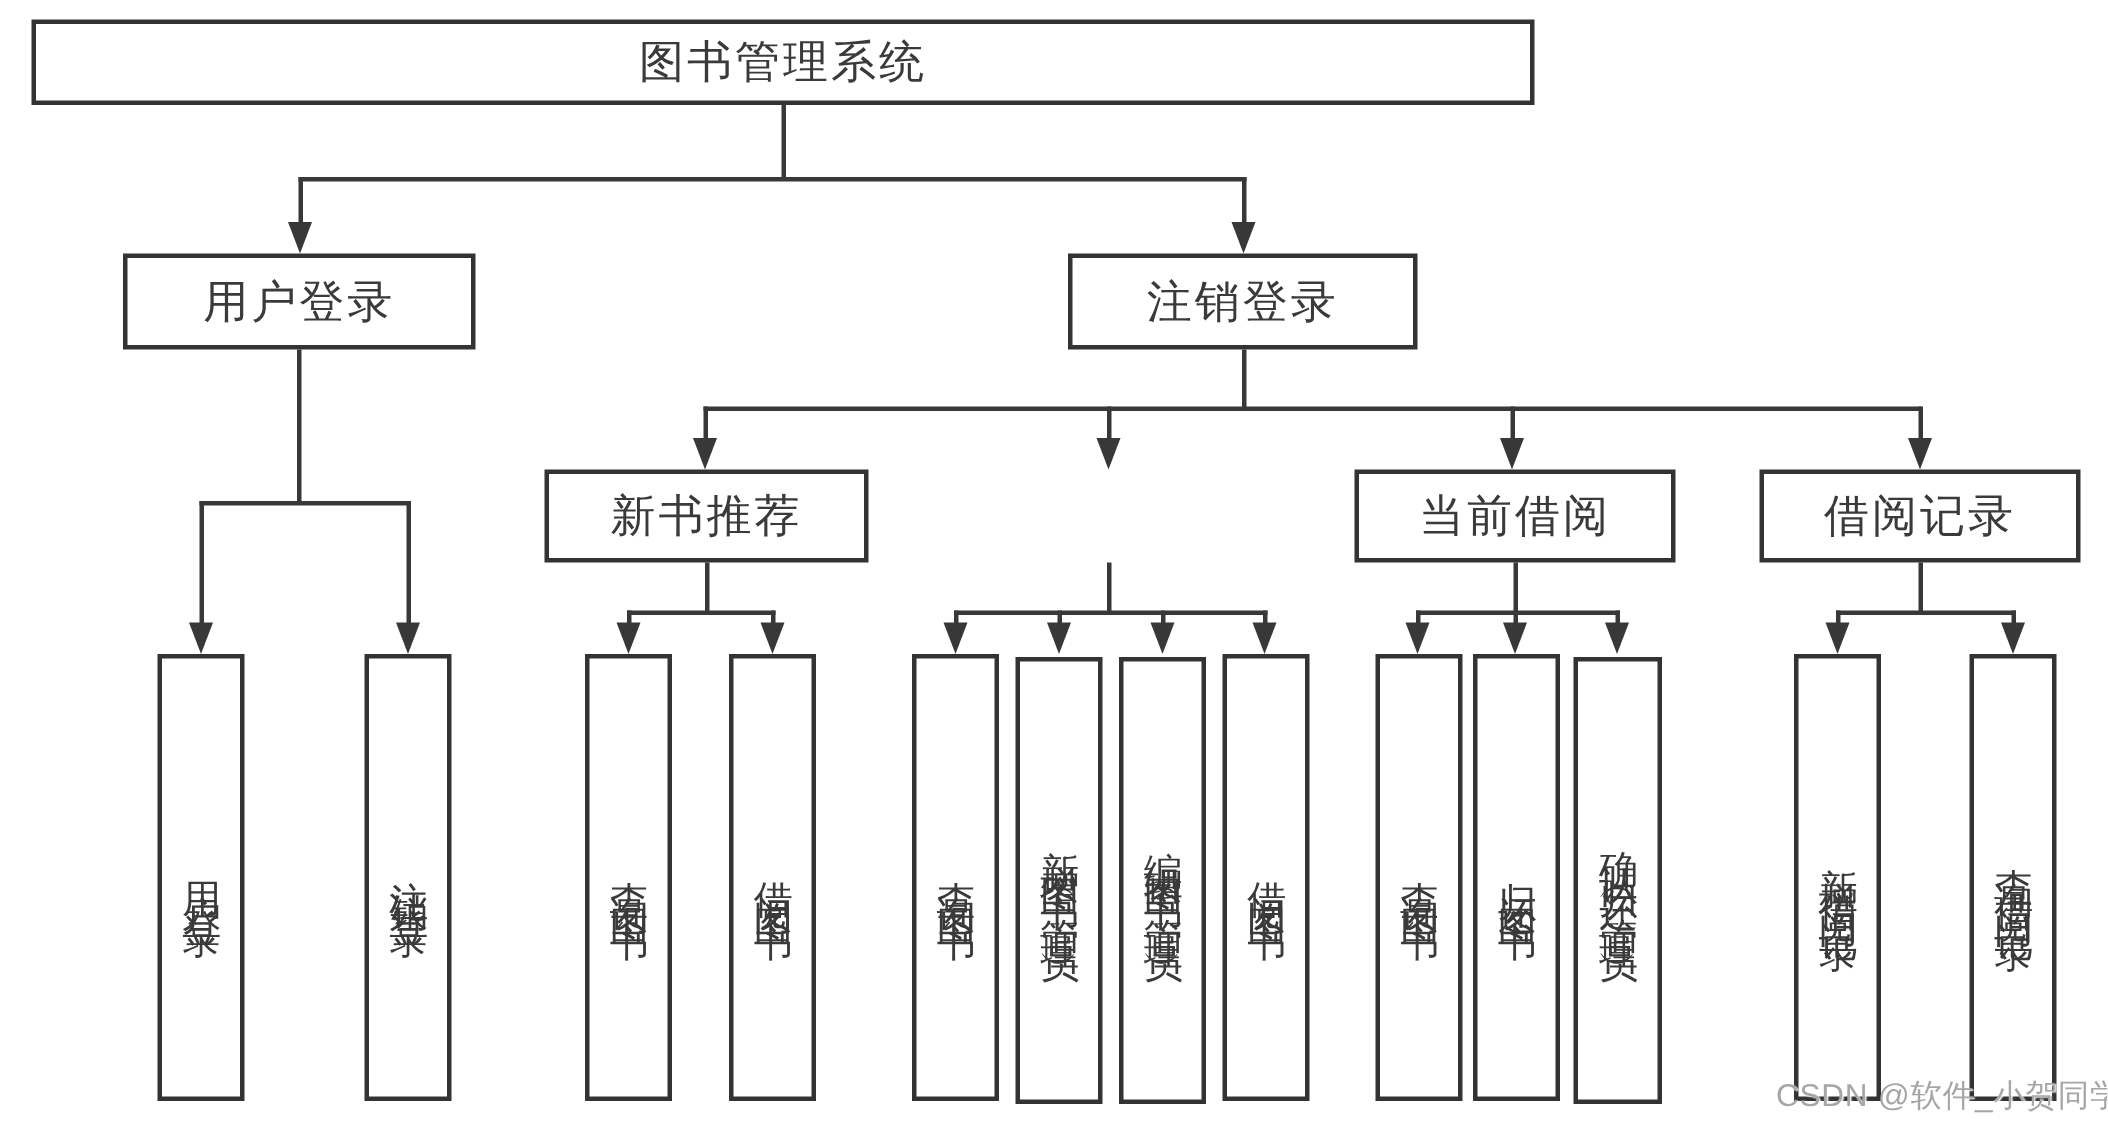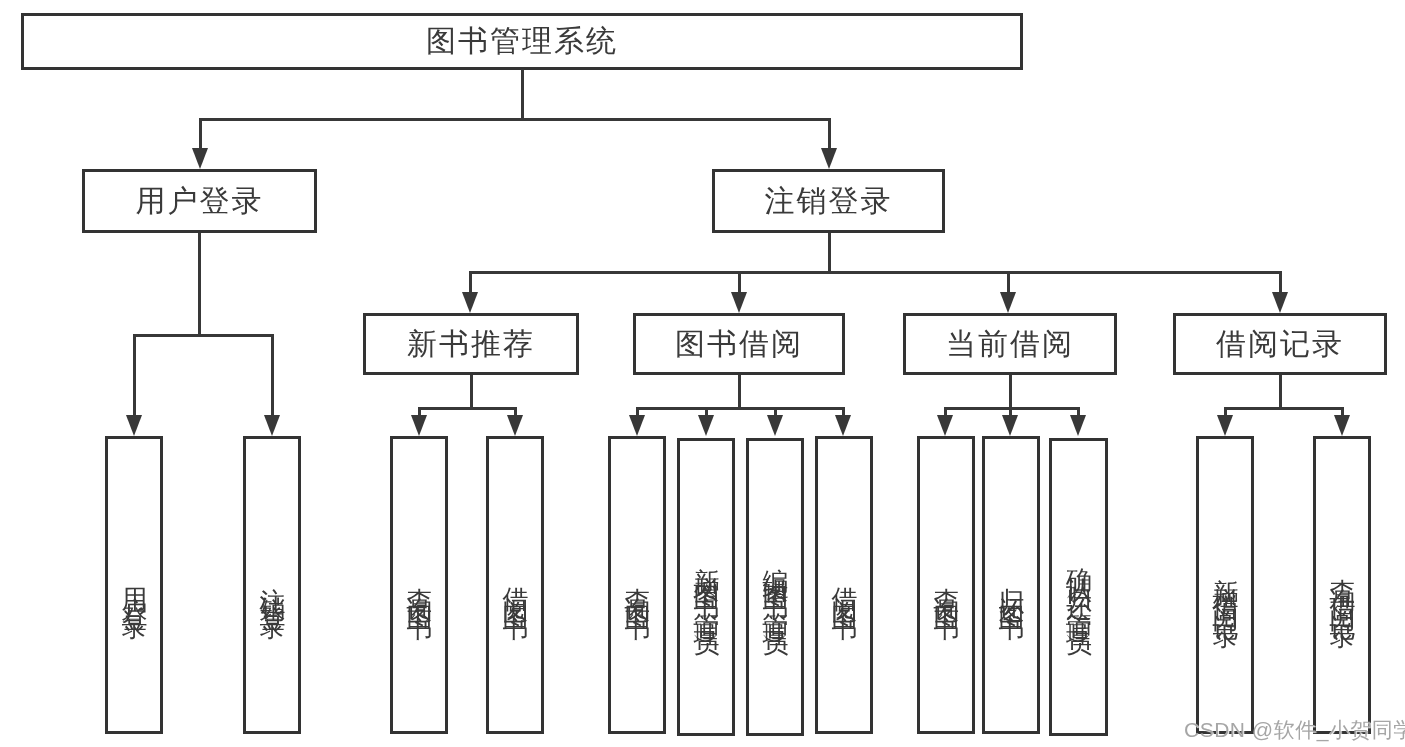--- a/index.html
+++ b/index.html
@@ -73,23 +73,20 @@
 
   <div class="box" style="left:82px; top:169px; width:235px; height:64px;">
     <span class="hlabel">用户登录</span>
   </div>
   <div class="box" style="left:712px; top:169px; width:233px; height:64px;">
     <span class="hlabel">注销登录</span>
   </div>
 
   <div class="box" style="left:363px; top:313px; width:216px; height:62px;align-items:center;">
     <span class="hlabel">新书推荐</span>
-  </div>
-  <div class="box" style="left:633px; top:313px; width:212px; height:62px;">
-    <span class="hlabel">图书借阅</span>
   </div>
   <div class="box" style="left:903px; top:313px; width:214px; height:62px;font-family:Liberation Mono, monospace;">
     <span class="hlabel">当前借阅</span>
   </div>
   <div class="box" style="left:1173px; top:313px; width:214px; height:62px;">
     <span class="hlabel">借阅记录</span>
   </div>
 
   <div class="box" style="left:105px; top:436px; width:58px; height:298px;">
     <span class="leaf-label">用户登录</span>

